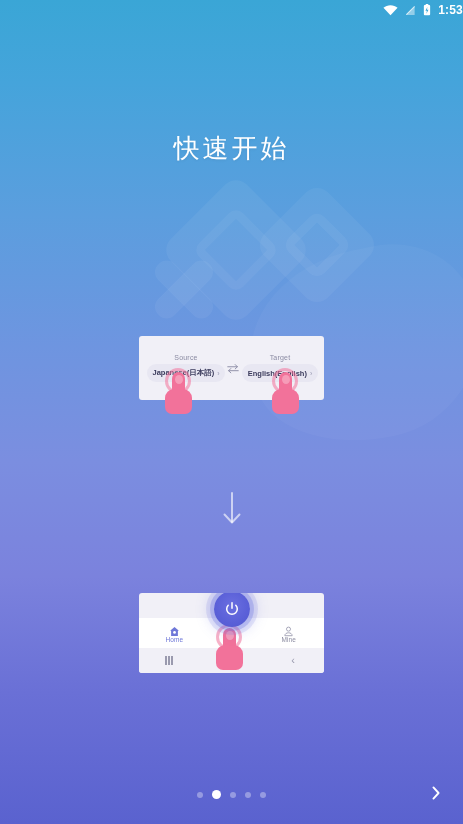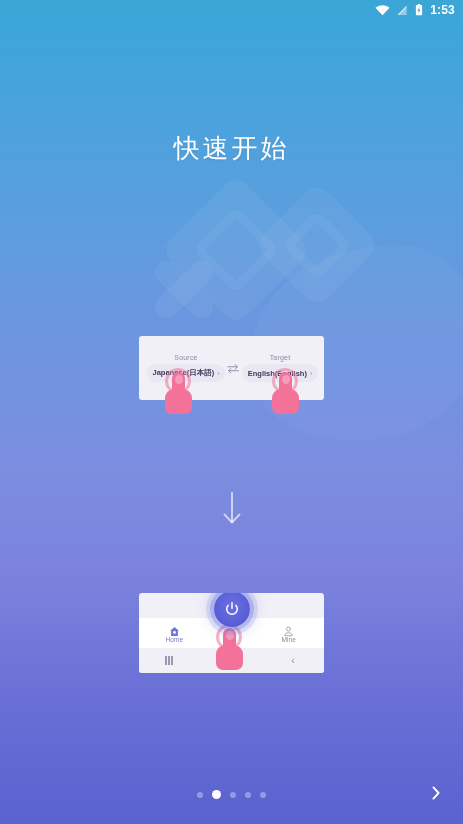--- a/index.html
+++ b/index.html
@@ -45,21 +45,21 @@
     position:absolute; left:250px; top:250px; width:230px; height:190px;
     background:rgba(255,255,255,0.035);
     border-radius:58% 42% 50% 60% / 55% 45% 60% 45%;
     transform:rotate(-12deg);
   }
 
   
   .statusbar {
     position:absolute; left:0; top:0; width:463px; height:20px;
     display:flex; align-items:center; justify-content:flex-end;
-    gap:7px; padding-right:8px; color:#fff;
+    gap:7px; color:#fff;
   }
   .sb-time { font-size:12px; font-weight:600; letter-spacing:.2px; }
   .ic-wifi { width:15px; height:11px; position:relative; }
   .ic-wifi svg, .ic-sig svg, .ic-bat svg { display:block; }
 
   
   .title {
     position:absolute; left:0; top:131px; width:463px; text-align:center;
     color:#ffffff; font-size:26px; letter-spacing:3px; font-weight:400;
     text-shadow:0 1px 3px rgba(0,0,0,0.07);

